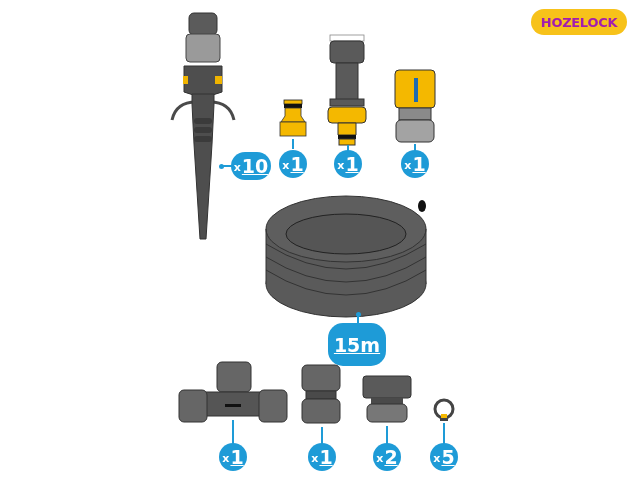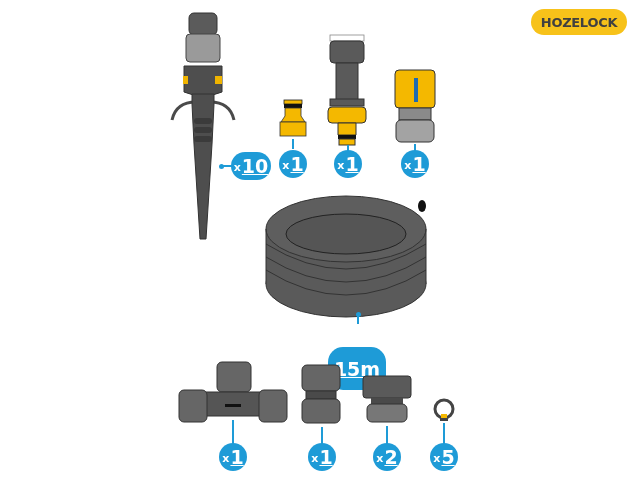--- a/index.html
+++ b/index.html
@@ -1,19 +1,19 @@
 <!DOCTYPE html>
 <html><head>
 <meta charset="utf-8">
 <style>
   html,body{margin:0;padding:0;}
   body{width:640px;height:480px;background:#ffffff;position:relative;overflow:hidden;font-family:"DejaVu Sans","Liberation Sans",sans-serif;}
   .abs{position:absolute;}
   .logo{left:531px;top:9px;width:96px;height:26px;background:#f7c21a;border-radius:13px;display:flex;align-items:center;justify-content:center;}
-  .logo span{color:#404040;font-weight:bold;font-size:13px;letter-spacing:-0.3px;font-family:"DejaVu Sans",sans-serif;}
+  .logo span{color:#a21caf;font-weight:bold;font-size:13px;letter-spacing:-0.3px;font-family:"DejaVu Sans",sans-serif;}
   .badge{background:#1e9bd7;color:#fff;border-radius:15px;display:flex;align-items:center;justify-content:center;font-weight:bold;height:28px;font-family:"DejaVu Sans",sans-serif;}
   .badge .x{font-size:11px;margin-right:1px;margin-top:2px;}
   .badge .n{font-size:19px;text-decoration:underline;}
   .badge.round{width:28px;border-radius:50%;}
   .line{background:#1e9bd7;position:absolute;}
   .dot{width:5px;height:5px;border-radius:50%;background:#1e9bd7;position:absolute;}
   svg{position:absolute;overflow:visible;}
 </style>
 </head>
 <body>
@@ -85,21 +85,21 @@
   <ellipse cx="84" cy="90" rx="80" ry="33" fill="#5a5a5a" stroke="#333"></ellipse>
   <rect x="4" y="35" width="160" height="55" fill="#5a5a5a"></rect>
   <ellipse cx="84" cy="35" rx="80" ry="33" fill="#5e5e5e" stroke="#333"></ellipse>
   <ellipse cx="84" cy="40" rx="60" ry="20" fill="#555" stroke="#222" stroke-width="1"></ellipse>
   <path d="M4 50 q80 50 160 0 M4 63 q80 50 160 0 M4 76 q80 50 160 0" stroke="#333" fill="none" stroke-width="1"></path>
   <path d="M4 35 v55 M164 35 v55" stroke="#333"></path>
   <ellipse cx="160" cy="12" rx="4" ry="6" fill="#111"></ellipse>
 </svg>
 <div class="dot" style="left:356px;top:312px;"></div>
 <div class="line" style="left:357px;top:315px;width:2px;height:9px;"></div>
-<div class="abs badge" style="left:328px;top:323px;width:58px;height:43px;margin-top:24px;">
+<div class="abs badge" style="left:328px;top:323px;width:58px;height:43px;">
     <span class="n">15m</span>
   </div>
 
 <svg style="left:177px;top:362px;" width="112" height="62">
   <rect x="40" y="0" width="34" height="30" rx="5" fill="#666" stroke="#333"></rect>
   <rect x="26" y="30" width="60" height="24" fill="#555" stroke="#333"></rect>
   <rect x="2" y="28" width="28" height="32" rx="5" fill="#666" stroke="#333"></rect>
   <rect x="82" y="28" width="28" height="32" rx="5" fill="#666" stroke="#333"></rect>
   <rect x="48" y="42" width="16" height="3" fill="#111"></rect>
 </svg>

